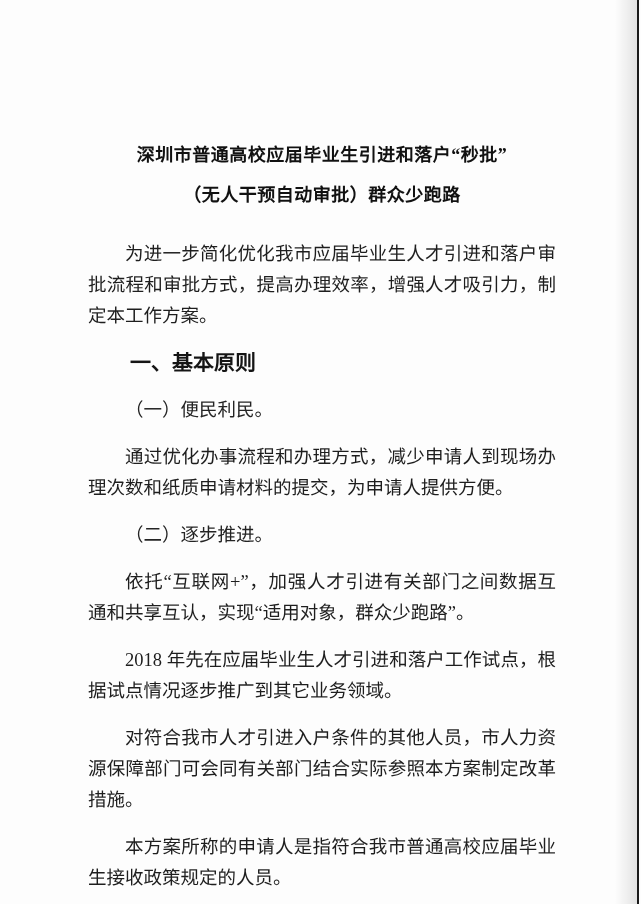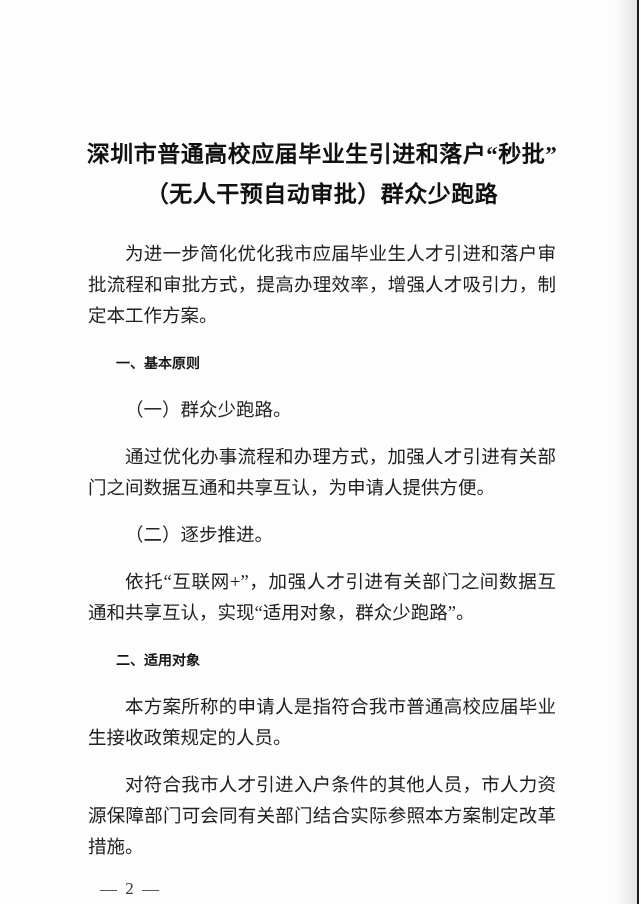--- a/index.html
+++ b/index.html
@@ -36,41 +36,41 @@
     pointer-events: none;
   }
   .content {
     position: absolute;
     top: 0; left: 0; right: 0;
     padding: 0 69px 0 72px;
     box-sizing: border-box;
   }
   .doc-title {
     margin: 135px 0 0 0;
-    font-size: 23px;
+    font-size: 18px;
     line-height: 40px;
     font-weight: 700;
     text-align: center;
     color: #111111;
     letter-spacing: 0.5px;
   }
   .doc-body {
     margin-top: 24px;
     font-size: 18.5px;
     line-height: 31px;
     text-align: justify;
     text-justify: inter-ideograph;
   }
   .doc-body p, .doc-body h2 {
     margin: 16px;
     padding: 0;
     text-indent: 2em;
   }
   .doc-body h2 {
-    font-size: 14px;
+    font-size: 21px;
     font-weight: 700;
     color: #151515;
   }
   .sub-item {
     color: #242424;
   }
   .page-number {
     margin: 3px 0 0 28px;
     font-size: 17px;
     letter-spacing: 2px;
@@ -85,27 +85,27 @@
   <div class="content">
 
     <div class="doc-title">
       <div>深圳市普通高校应届毕业生引进和落户“秒批”</div>
       <div>（无人干预自动审批）群众少跑路</div>
     </div>
 
     <div class="doc-body">
       <p>为进一步简化优化我市应届毕业生人才引进和落户审批流程和审批方式，提高办理效率，增强人才吸引力，制定本工作方案。</p>
       <h2>一、基本原则</h2>
-      <p class="sub-item">（一）群众少跑路。</p>
-      <p>通过优化办事流程和办理方式，加强人才引进有关部门之间数据互通和共享互认，为申请人提供方便。</p>
+      <p class="sub-item">（一）便民利民。</p>
+      <p>通过优化办事流程和办理方式，减少申请人到现场办理次数和纸质申请材料的提交，为申请人提供方便。</p>
       <p class="sub-item">（二）逐步推进。</p>
       <p>依托“互联网+”，加强人才引进有关部门之间数据互通和共享互认，实现“适用对象，群众少跑路”。</p>
-      <h2>二、适用对象</h2>
+      <p>2018 年先在应届毕业生人才引进和落户工作试点，根据试点情况逐步推广到其它业务领域。</p>
+      <p>对符合我市人才引进入户条件的其他人员，市人力资源保障部门可会同有关部门结合实际参照本方案制定改革措施。</p>
       <p>本方案所称的申请人是指符合我市普通高校应届毕业生接收政策规定的人员。</p>
-      <p>对符合我市人才引进入户条件的其他人员，市人力资源保障部门可会同有关部门结合实际参照本方案制定改革措施。</p>
     </div>
 
     <div class="page-number">— 2 —</div>
   </div>
 
   <div class="edge-shade"></div>
   <div class="edge-line"></div>
 </div>
 
 </body></html>

